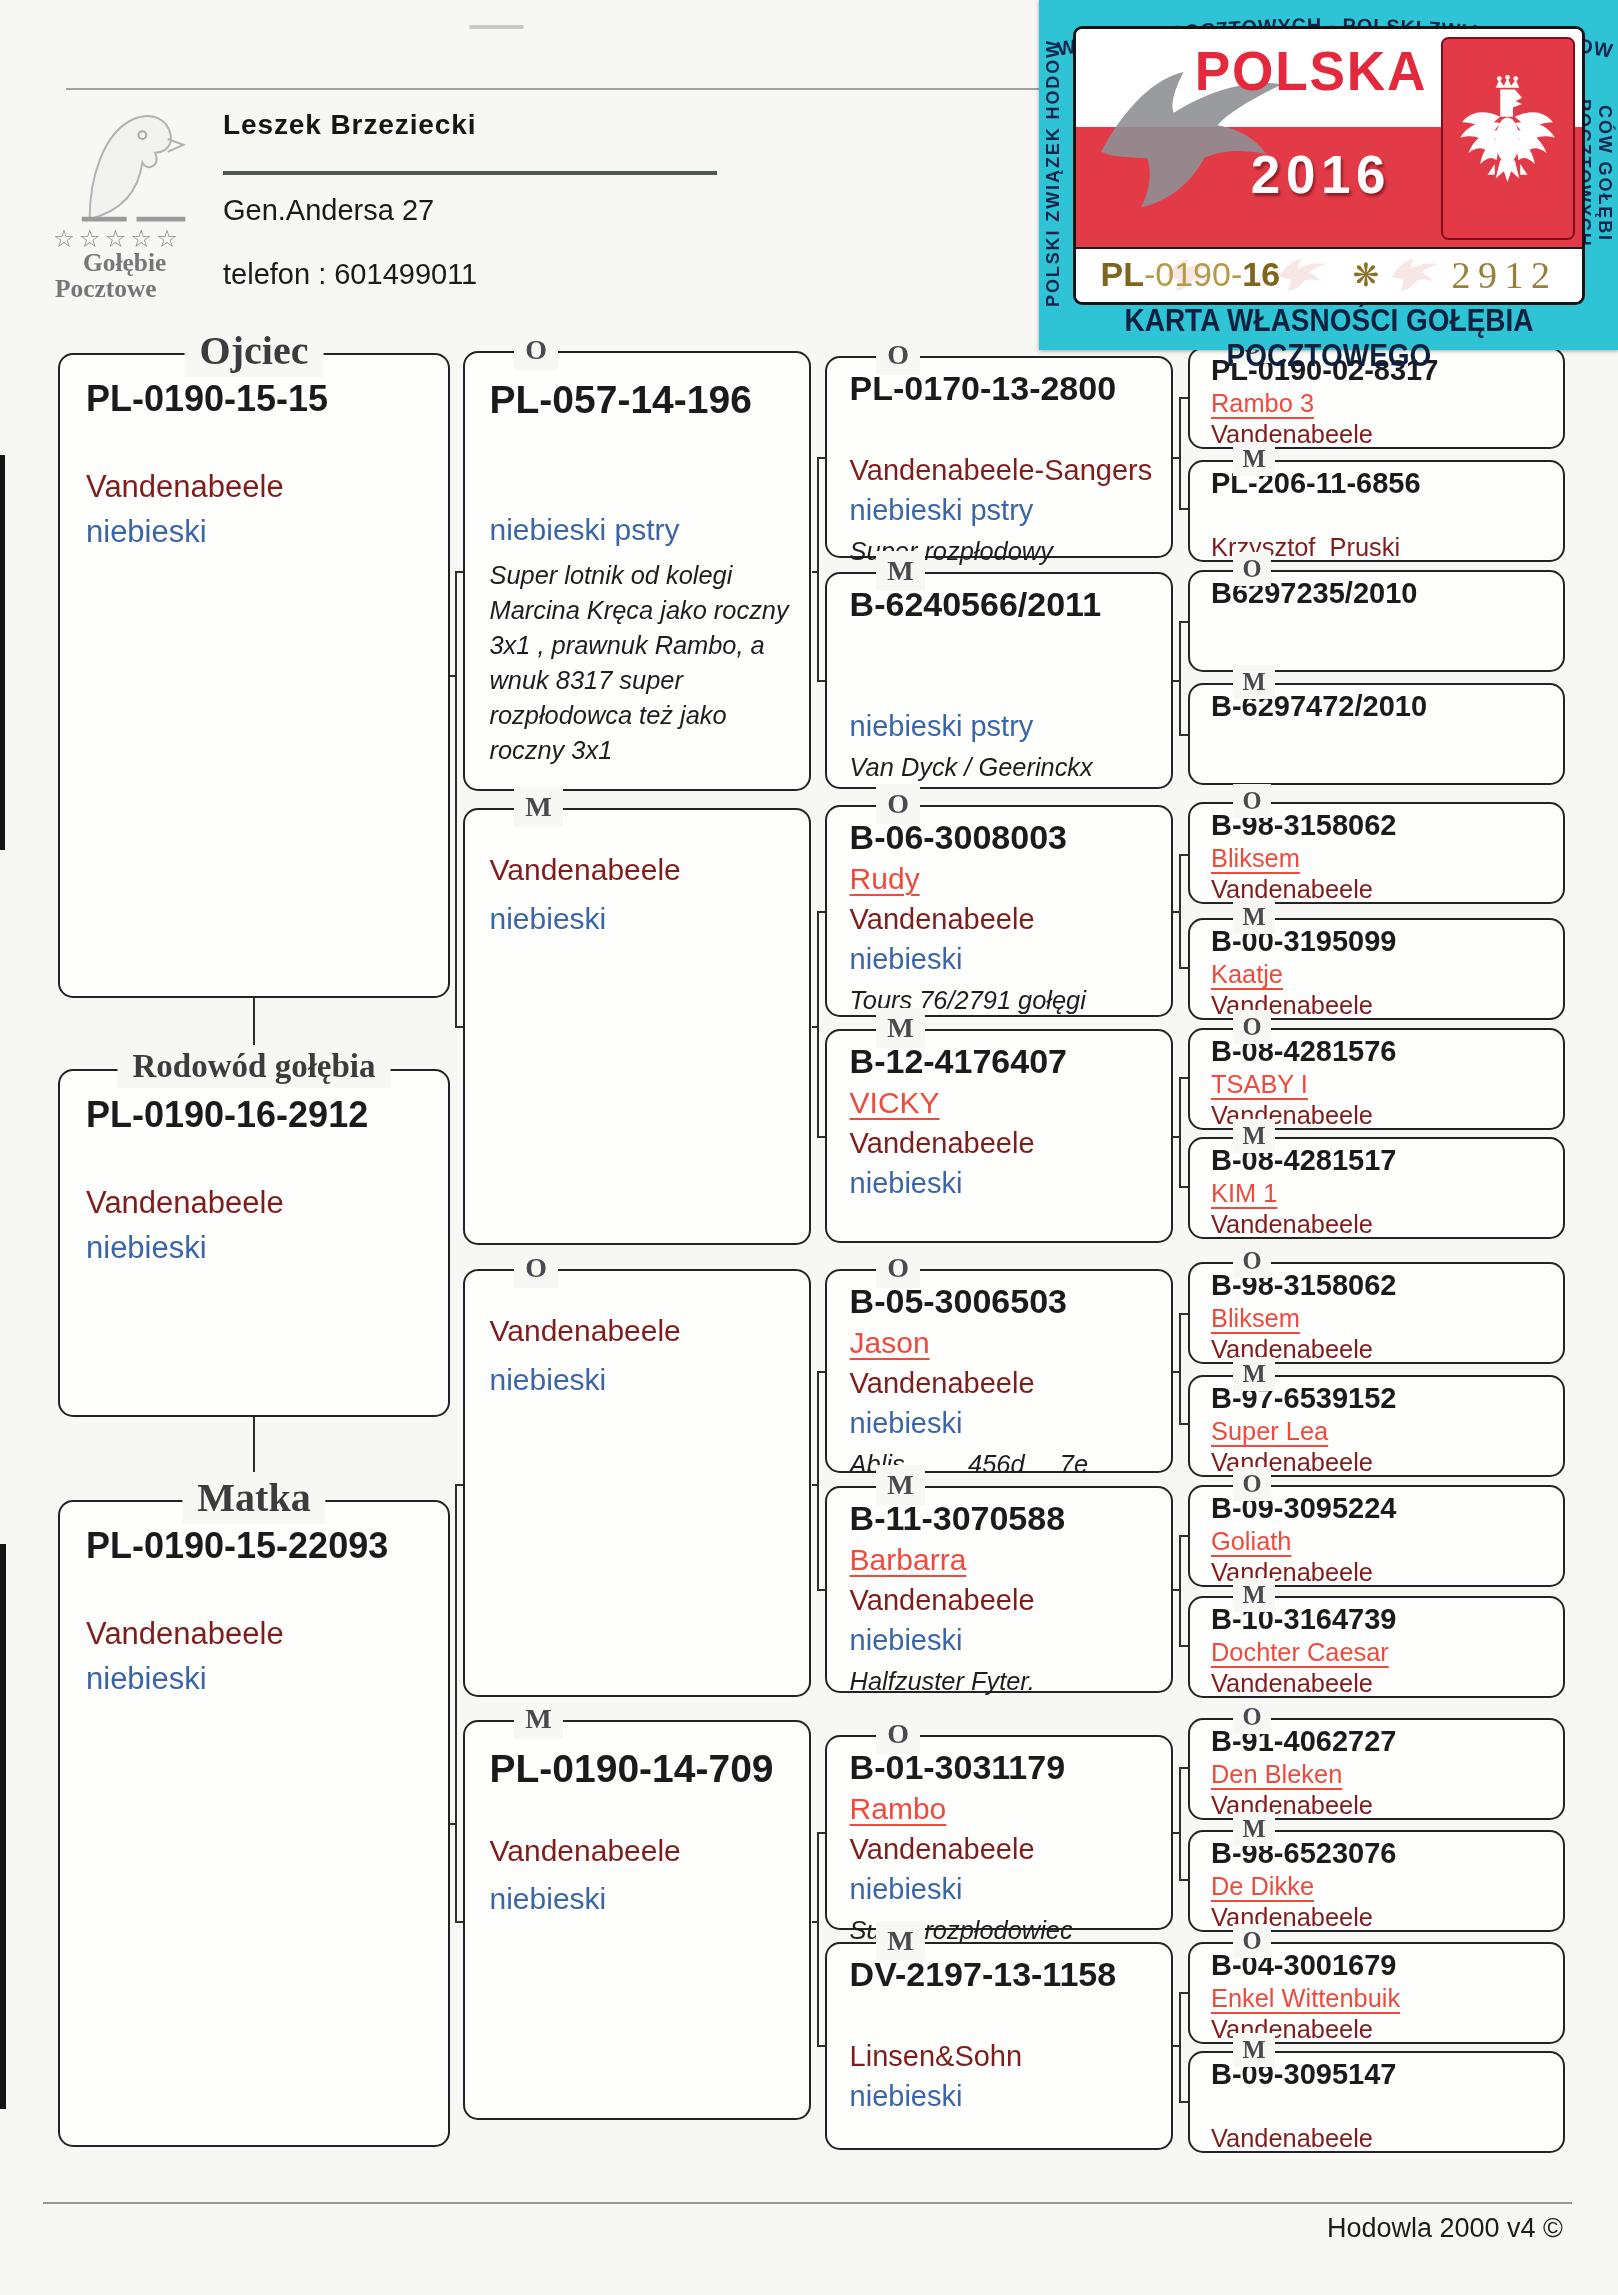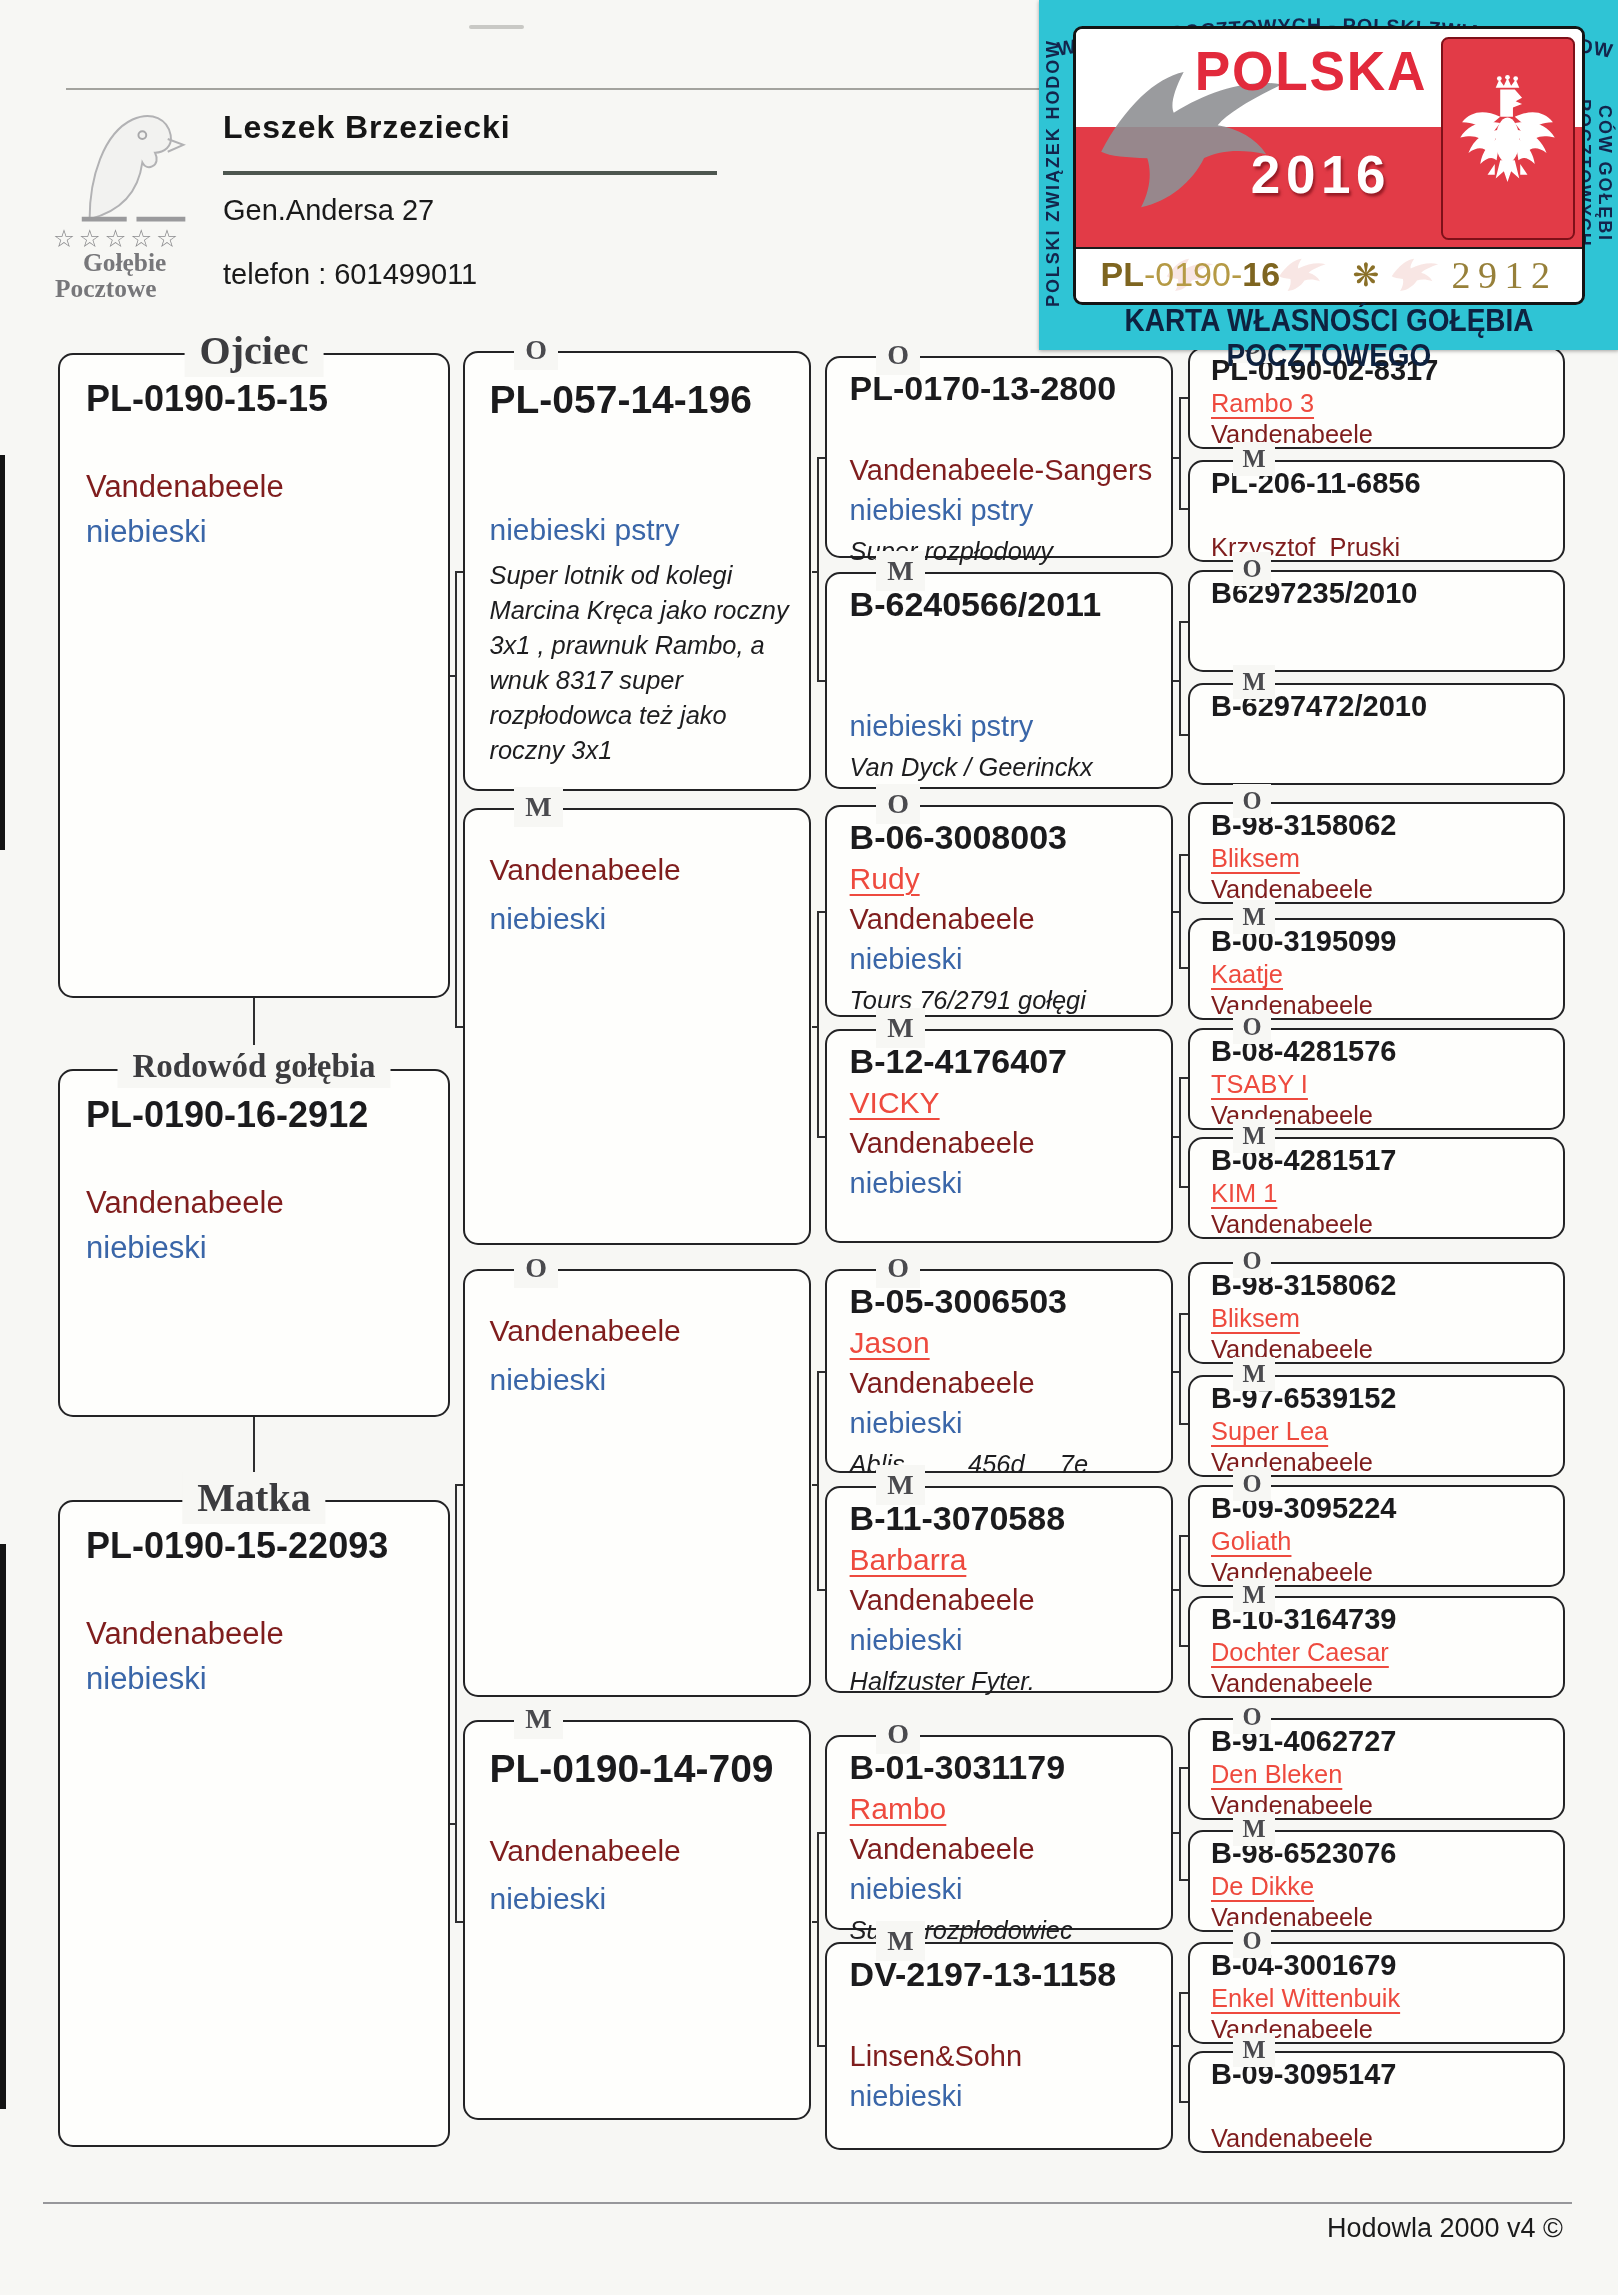--- a/index.html
+++ b/index.html
@@ -3,21 +3,21 @@
 <meta charset="utf-8">
 <style>
   html,body{margin:0;padding:0;background:#e8e8e6;}
   .page{position:relative;width:1619px;height:2296px;background:#f7f7f4;overflow:hidden;
         font-family:"Liberation Sans",sans-serif;color:#1b1b1d;}
   
   .edge-mark{position:absolute;background:#141414;z-index:0;}
   .smudge{position:absolute;background:#c9c9c5;border-radius:2.8px;z-index:0;}
   
   .toprule{position:absolute;left:66px;top:88px;width:979px;height:1.9px;background:#a3a39e;z-index:1;}
-  .brand-name{position:absolute;left:223px;top:109px;font-size:32px;font-weight:bold;color:#161616;letter-spacing:0.9px;z-index:2;}
+  .brand-name{position:absolute;left:223px;top:109px;font-size:28px;font-weight:bold;color:#161616;letter-spacing:0.9px;z-index:2;}
   .brand-underline{position:absolute;left:223px;top:171px;width:494px;height:3.8px;background:#4d564f;z-index:2;}
   .address{position:absolute;left:223px;top:194px;font-size:29px;color:#1a1a1a;z-index:2;}
   .phone{position:absolute;left:223px;top:258px;font-size:29px;color:#1a1a1a;z-index:2;}
   .logo{position:absolute;left:58px;top:98px;z-index:2;}
   .logo-stars{position:absolute;left:53px;top:224px;font-size:24.5px;color:#8b8b8d;letter-spacing:3.8px;z-index:2;}
   .logo-cap1{position:absolute;left:83px;top:248px;font-family:"Liberation Serif",serif;font-weight:bold;font-size:25.4px;color:#77777a;z-index:2;}
   .logo-cap2{position:absolute;left:55px;top:274px;font-family:"Liberation Serif",serif;font-weight:bold;font-size:25.4px;color:#77777a;z-index:2;}
   
   .stamp{position:absolute;left:1039px;top:0;width:580px;height:350px;background:#2fc4d5;z-index:6;box-shadow:0 0.9px 3.8px rgba(0,0,0,.35);}
   .stamp .arc{position:absolute;left:0;top:0;}

